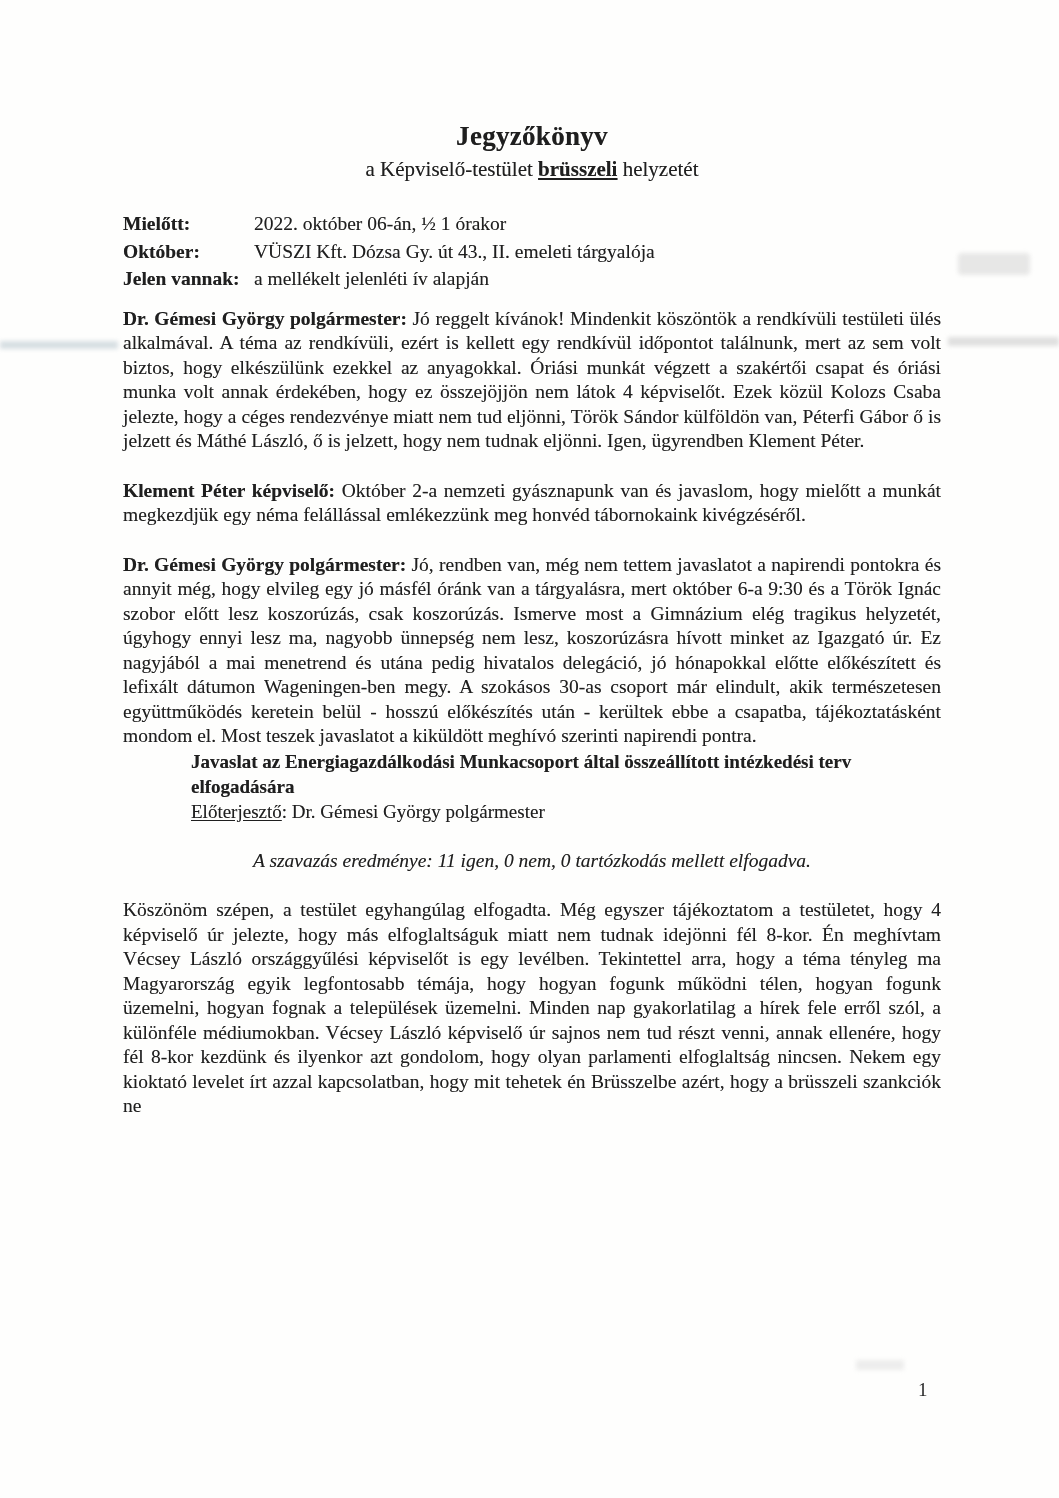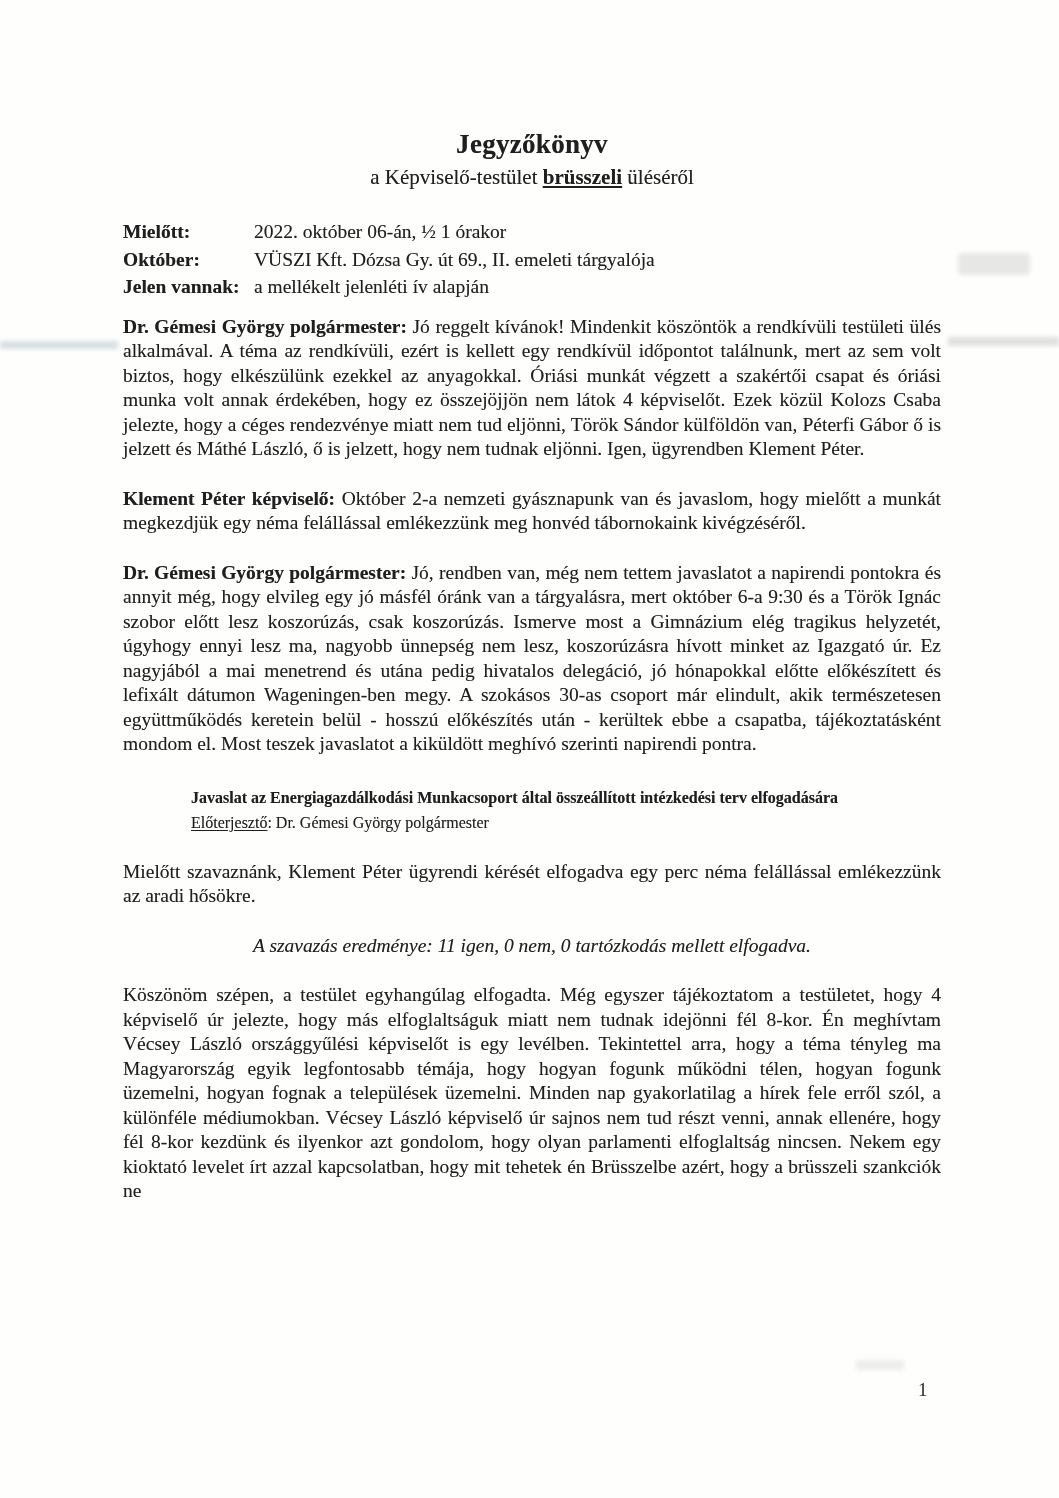--- a/index.html
+++ b/index.html
@@ -13,21 +13,21 @@
     position: relative;
     width: 1059px;
     height: 1498px;
     background: #fefefd;
     overflow: hidden;
     color: #1f1f1f;
   }
   .content {
     position: absolute;
     left: 123px;
-    top: 8px;
+    top: 0;
     width: 818px;
     padding-top: 119px;
   }
   .doc-title {
     text-align: center;
     font-size: 27px;
     line-height: 34px;
     font-weight: bold;
     letter-spacing: 0.3px;
     margin-bottom: 2px;
@@ -59,23 +59,22 @@
   .para {
     margin-top: 25px;
     font-size: 19.5px;
     line-height: 24.5px;
     text-align: justify;
     text-shadow: 0 0 0.5px rgba(30,30,30,0.4);
   }
   .para.first { margin-top: 14px; }
   .speaker { font-weight: bold; text-shadow: 0 0 0.6px rgba(30,30,30,0.5); }
   .proposal {
-    margin-top: 28px;
     margin-left: 68px;
-    font-size: 16px;
+    font-size: 19px;
     line-height: 25px;
     text-shadow: 0 0 0.5px rgba(30,30,30,0.4);
   }
   .proposal-title { font-weight: bold; text-shadow: 0 0 0.6px rgba(30,30,30,0.5); }
   .underline-label { text-decoration: underline; text-underline-offset: 2px; }
   .vote-result {
     margin-top: 25px;
     font-size: 19.5px;
     line-height: 24.5px;
     font-style: italic;
@@ -119,40 +118,39 @@
 
   <div class="artifact artifact-blob"></div>
   <div class="artifact artifact-streak-right"></div>
   <div class="artifact artifact-streak-left"></div>
   <div class="artifact artifact-smudge-bottom"></div>
 
   <div class="content">
 
     <div class="doc-title">Jegyzőkönyv</div>
 
-    <div class="doc-subtitle"><span>a Képviselő-testület </span><span class="emph-underline">brüsszeli</span><span> üléséről</span></div>
+    <div class="doc-subtitle"><span>a Képviselő-testület </span><span class="emph-underline">brüsszeli</span><span> helyzetét</span></div>
 
     <div class="meta">
       <div class="meta-row"><span class="meta-label">Mielőtt:</span><span class="meta-value">2022. október 06-án, ½ 1 órakor</span></div>
-      <div class="meta-row"><span class="meta-label">Október:</span><span class="meta-value">VÜSZI Kft. Dózsa Gy. út 69., II. emeleti tárgyalója</span></div>
+      <div class="meta-row"><span class="meta-label">Október:</span><span class="meta-value">VÜSZI Kft. Dózsa Gy. út 43., II. emeleti tárgyalója</span></div>
       <div class="meta-row"><span class="meta-label">Jelen vannak:</span><span class="meta-value">a mellékelt jelenléti ív alapján</span></div>
     </div>
 
     <p class="para first"><span class="speaker">Dr. Gémesi György polgármester:</span> <span>Jó reggelt kívánok! Mindenkit köszöntök a rendkívüli testületi ülés alkalmával. A téma az rendkívüli, ezért is kellett egy rendkívül időpontot találnunk, mert az sem volt biztos, hogy elkészülünk ezekkel az anyagokkal. Óriási munkát végzett a szakértői csapat és óriási munka volt annak érdekében, hogy ez összejöjjön nem látok 4 képviselőt. Ezek közül Kolozs Csaba jelezte, hogy a céges rendezvénye miatt nem tud eljönni, Török Sándor külföldön van, Péterfi Gábor ő is jelzett és Máthé László, ő is jelzett, hogy nem tudnak eljönni. Igen, ügyrendben Klement Péter.</span></p>
 
     <p class="para"><span class="speaker">Klement Péter képviselő:</span> <span>Október 2-a nemzeti gyásznapunk van és javaslom, hogy mielőtt a munkát megkezdjük egy néma felállással emlékezzünk meg honvéd tábornokaink kivégzéséről.</span></p>
 
     <p class="para"><span class="speaker">Dr. Gémesi György polgármester:</span> <span>Jó, rendben van, még nem tettem javaslatot a napirendi pontokra és annyit még, hogy elvileg egy jó másfél óránk van a tárgyalásra, mert október 6-a 9:30 és a Török Ignác szobor előtt lesz koszorúzás, csak koszorúzás. Ismerve most a Gimnázium elég tragikus helyzetét, úgyhogy ennyi lesz ma, nagyobb ünnepség nem lesz, koszorúzásra hívott minket az Igazgató úr. Ez nagyjából a mai menetrend és utána pedig hivatalos delegáció, jó hónapokkal előtte előkészített és lefixált dátumon Wageningen-ben megy. A szokásos 30-as csoport már elindult, akik természetesen együttműködés keretein belül - hosszú előkészítés után - kerültek ebbe a csapatba, tájékoztatásként mondom el. Most teszek javaslatot a kiküldött meghívó szerinti napirendi pontra.</span></p>
 
     <div class="proposal">
       <div class="proposal-title">Javaslat az Energiagazdálkodási Munkacsoport által összeállított intézkedési terv elfogadására</div>
       <div class="proposal-presenter"><span class="underline-label">Előterjesztő</span><span>: Dr. Gémesi György polgármester</span></div>
     </div>
 
-    <p class="para">Mielőtt szavaznánk, Klement Péter ügyrendi kérését elfogadva egy perc néma felállással emlékezzünk az aradi hősökre.</p>
 
 
     <p class="vote-result">A szavazás eredménye: 11 igen, 0 nem, 0 tartózkodás mellett elfogadva.</p>
 
     <p class="para">Köszönöm szépen, a testület egyhangúlag elfogadta. Még egyszer tájékoztatom a testületet, hogy 4 képviselő úr jelezte, hogy más elfoglaltságuk miatt nem tudnak idejönni fél 8-kor. Én meghívtam Vécsey László országgyűlési képviselőt is egy levélben. Tekintettel arra, hogy a téma tényleg ma Magyarország egyik legfontosabb témája, hogy hogyan fogunk működni télen, hogyan fogunk üzemelni, hogyan fognak a települések üzemelni. Minden nap gyakorlatilag a hírek fele erről szól, a különféle médiumokban. Vécsey László képviselő úr sajnos nem tud részt venni, annak ellenére, hogy fél 8-kor kezdünk és ilyenkor azt gondolom, hogy olyan parlamenti elfoglaltság nincsen. Nekem egy kioktató levelet írt azzal kapcsolatban, hogy mit tehetek én Brüsszelbe azért, hogy a brüsszeli szankciók ne</p>
 
   </div>
 
   <div class="page-number">1</div>
 

